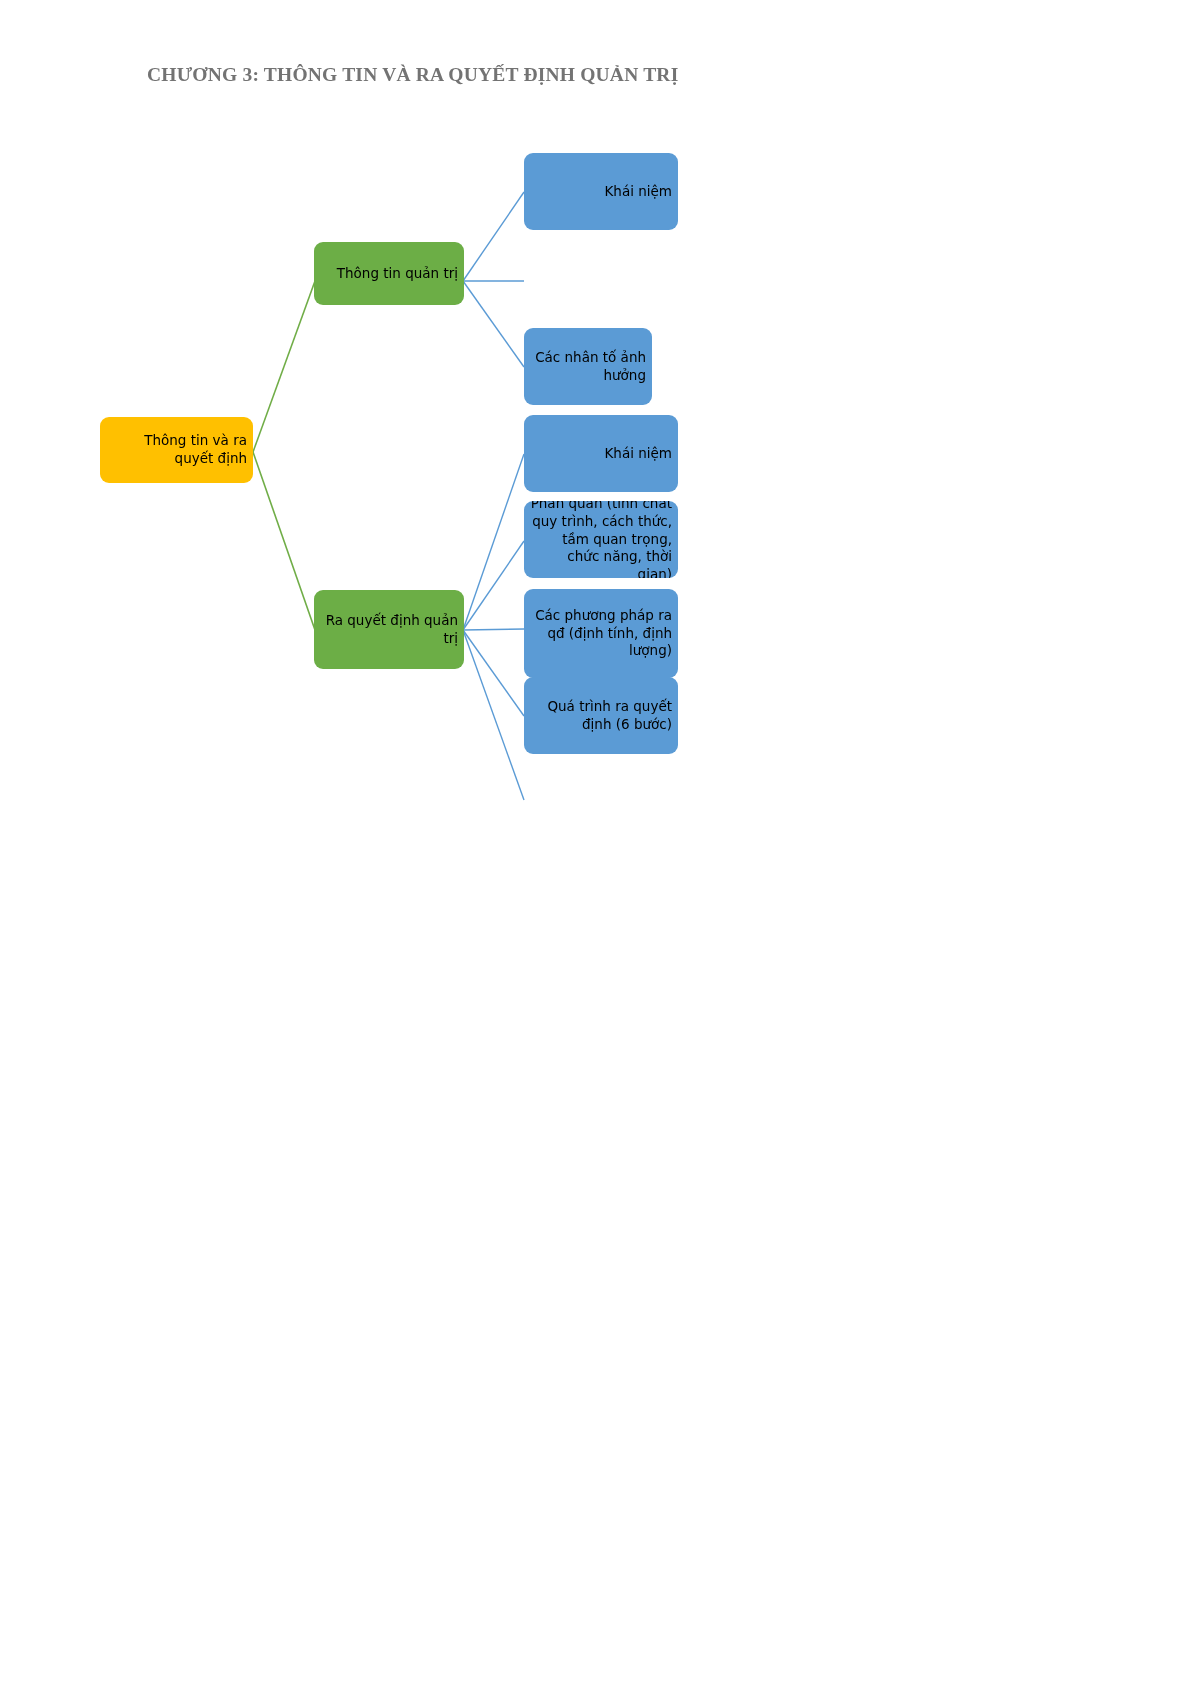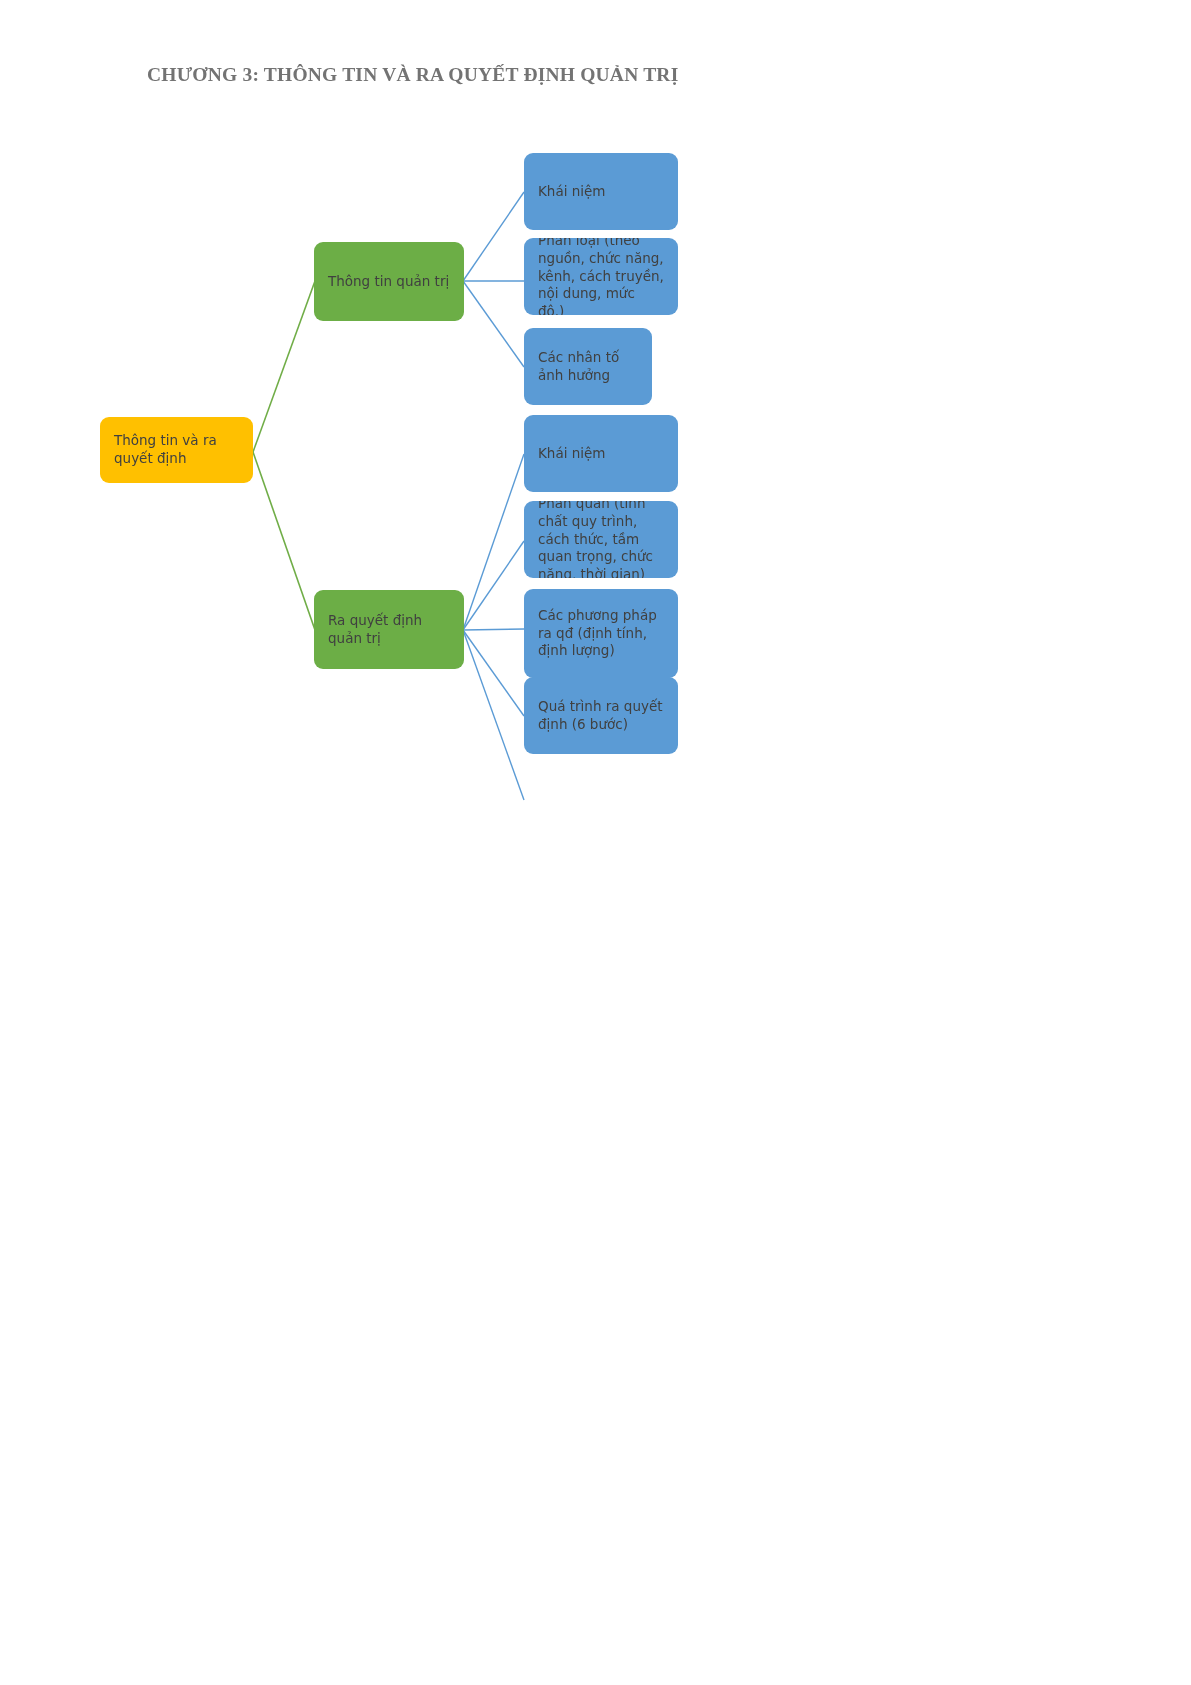--- a/index.html
+++ b/index.html
@@ -59,27 +59,27 @@
     top: 120px;
     width: 700px;
     height: 692px;
     overflow: hidden;
   }
 
   .node {
     position: absolute;
     box-sizing: border-box;
     border-radius: 9px;
-    color: #404040;
+    color: #000000;
     display: flex;
     align-items: center;
     justify-content: center;
-    text-align: left;
+    text-align: right;
     line-height: 1.32;
-    padding: 4px 14px;
+    padding: 4px 6px;
     overflow: hidden;
   }
 
   .node-root {
     background: #ffc000;
     font-size: 13.5px;
   }
   .node-branch {
     background: #6cae46;
     font-size: 13.5px;
@@ -119,31 +119,28 @@
       <path d="M 463 630 L 524 716" stroke="#5b9bd5" stroke-width="1.4" fill="none"></path>
       <path d="M 463 630 L 524 800" stroke="#5b9bd5" stroke-width="1.4" fill="none"></path>
     </svg>
 
     <div class="node-clip">
 
       <div class="node node-root" style="left:40px; top:297px; width:153px; height:66px;">
         <span class="node-text">Thông tin và ra quyết định</span>
       </div>
 
-      <div class="node node-branch" style="left:254px; top:122px; width:150px; height:79px;">
+      <div class="node node-branch" style="left:254px; top:122px; width:150px; height:63px;">
         <span class="node-text">Thông tin quản trị</span>
       </div>
 
       <div class="node node-leaf" style="left:464px; top:33px; width:154px; height:77px;">
         <span class="node-text">Khái niệm</span>
       </div>
 
-      <div class="node node-leaf" style="left:464px; top:118px; width:154px; height:77px;">
-        <span class="node-text">Phân loại (theo nguồn, chức năng, kênh, cách truyền, nội dung, mức độ.)</span>
-      </div>
 
       <div class="node node-leaf" style="left:464px; top:208px; width:128px; height:77px;">
         <span class="node-text">Các nhân tố ảnh hưởng</span>
       </div>
 
       <div class="node node-branch" style="left:254px; top:470px; width:150px; height:79px;">
         <span class="node-text">Ra quyết định quản trị</span>
       </div>
 
       <div class="node node-leaf" style="left:464px; top:295px; width:154px; height:77px;">

